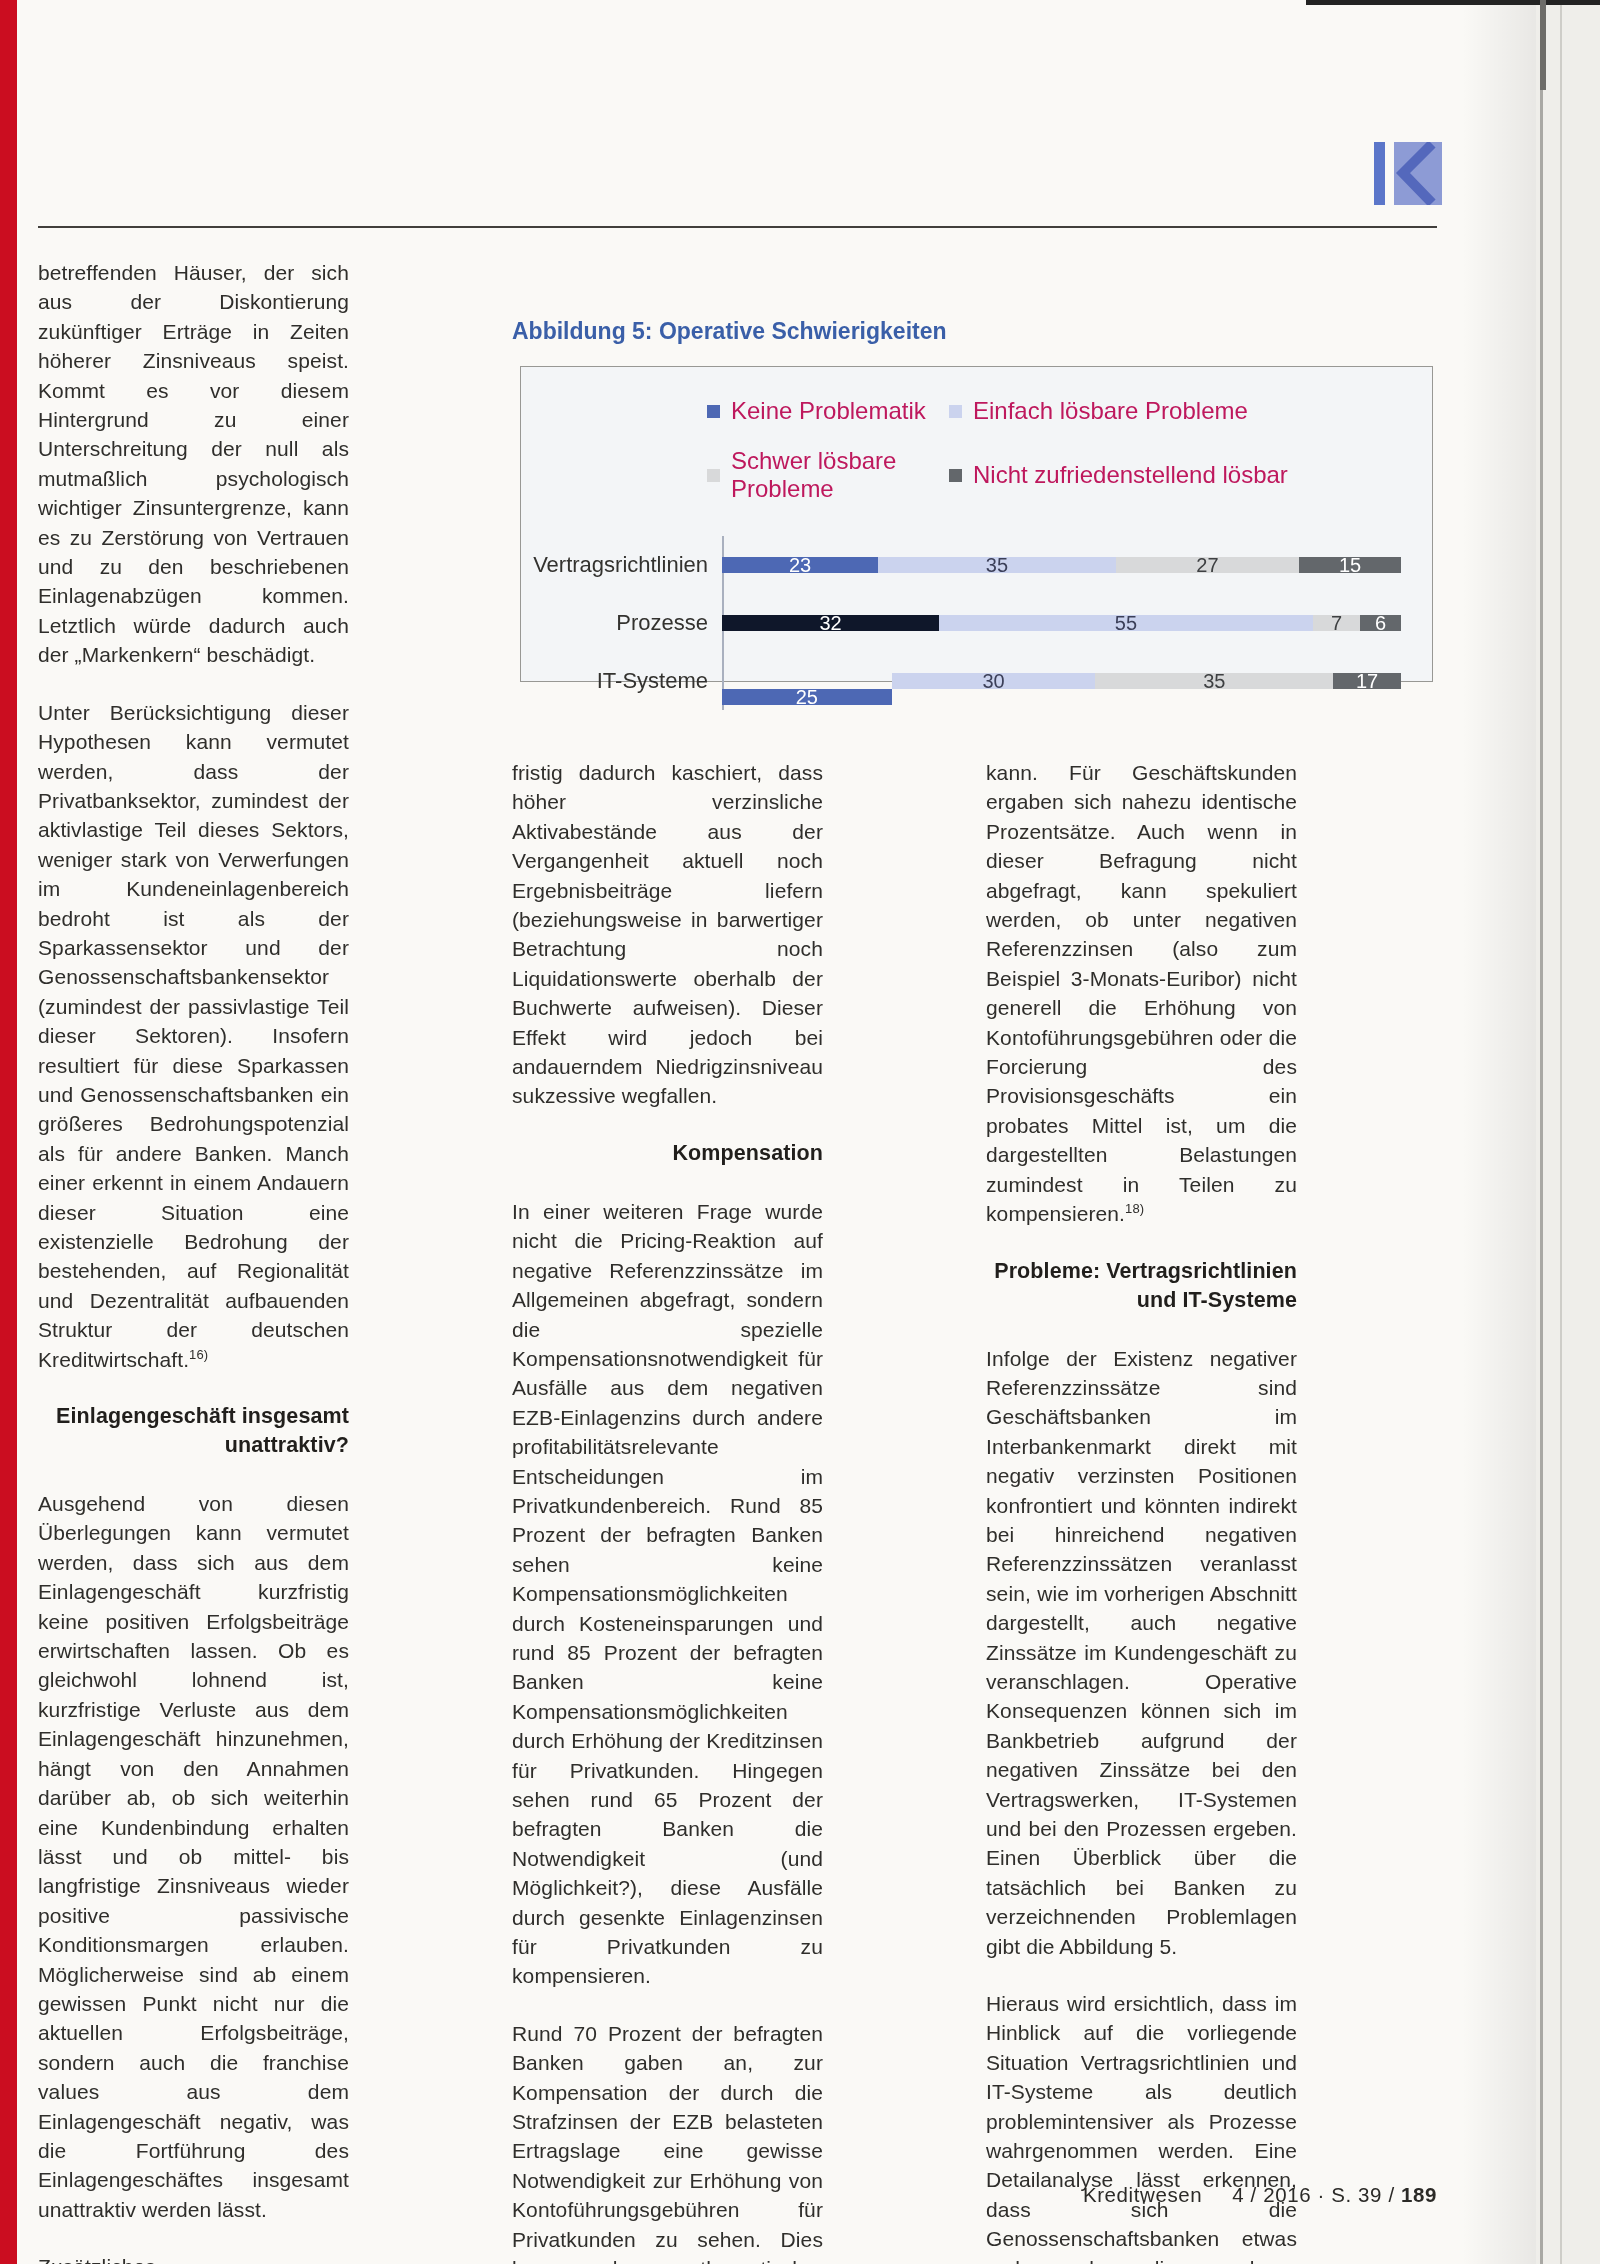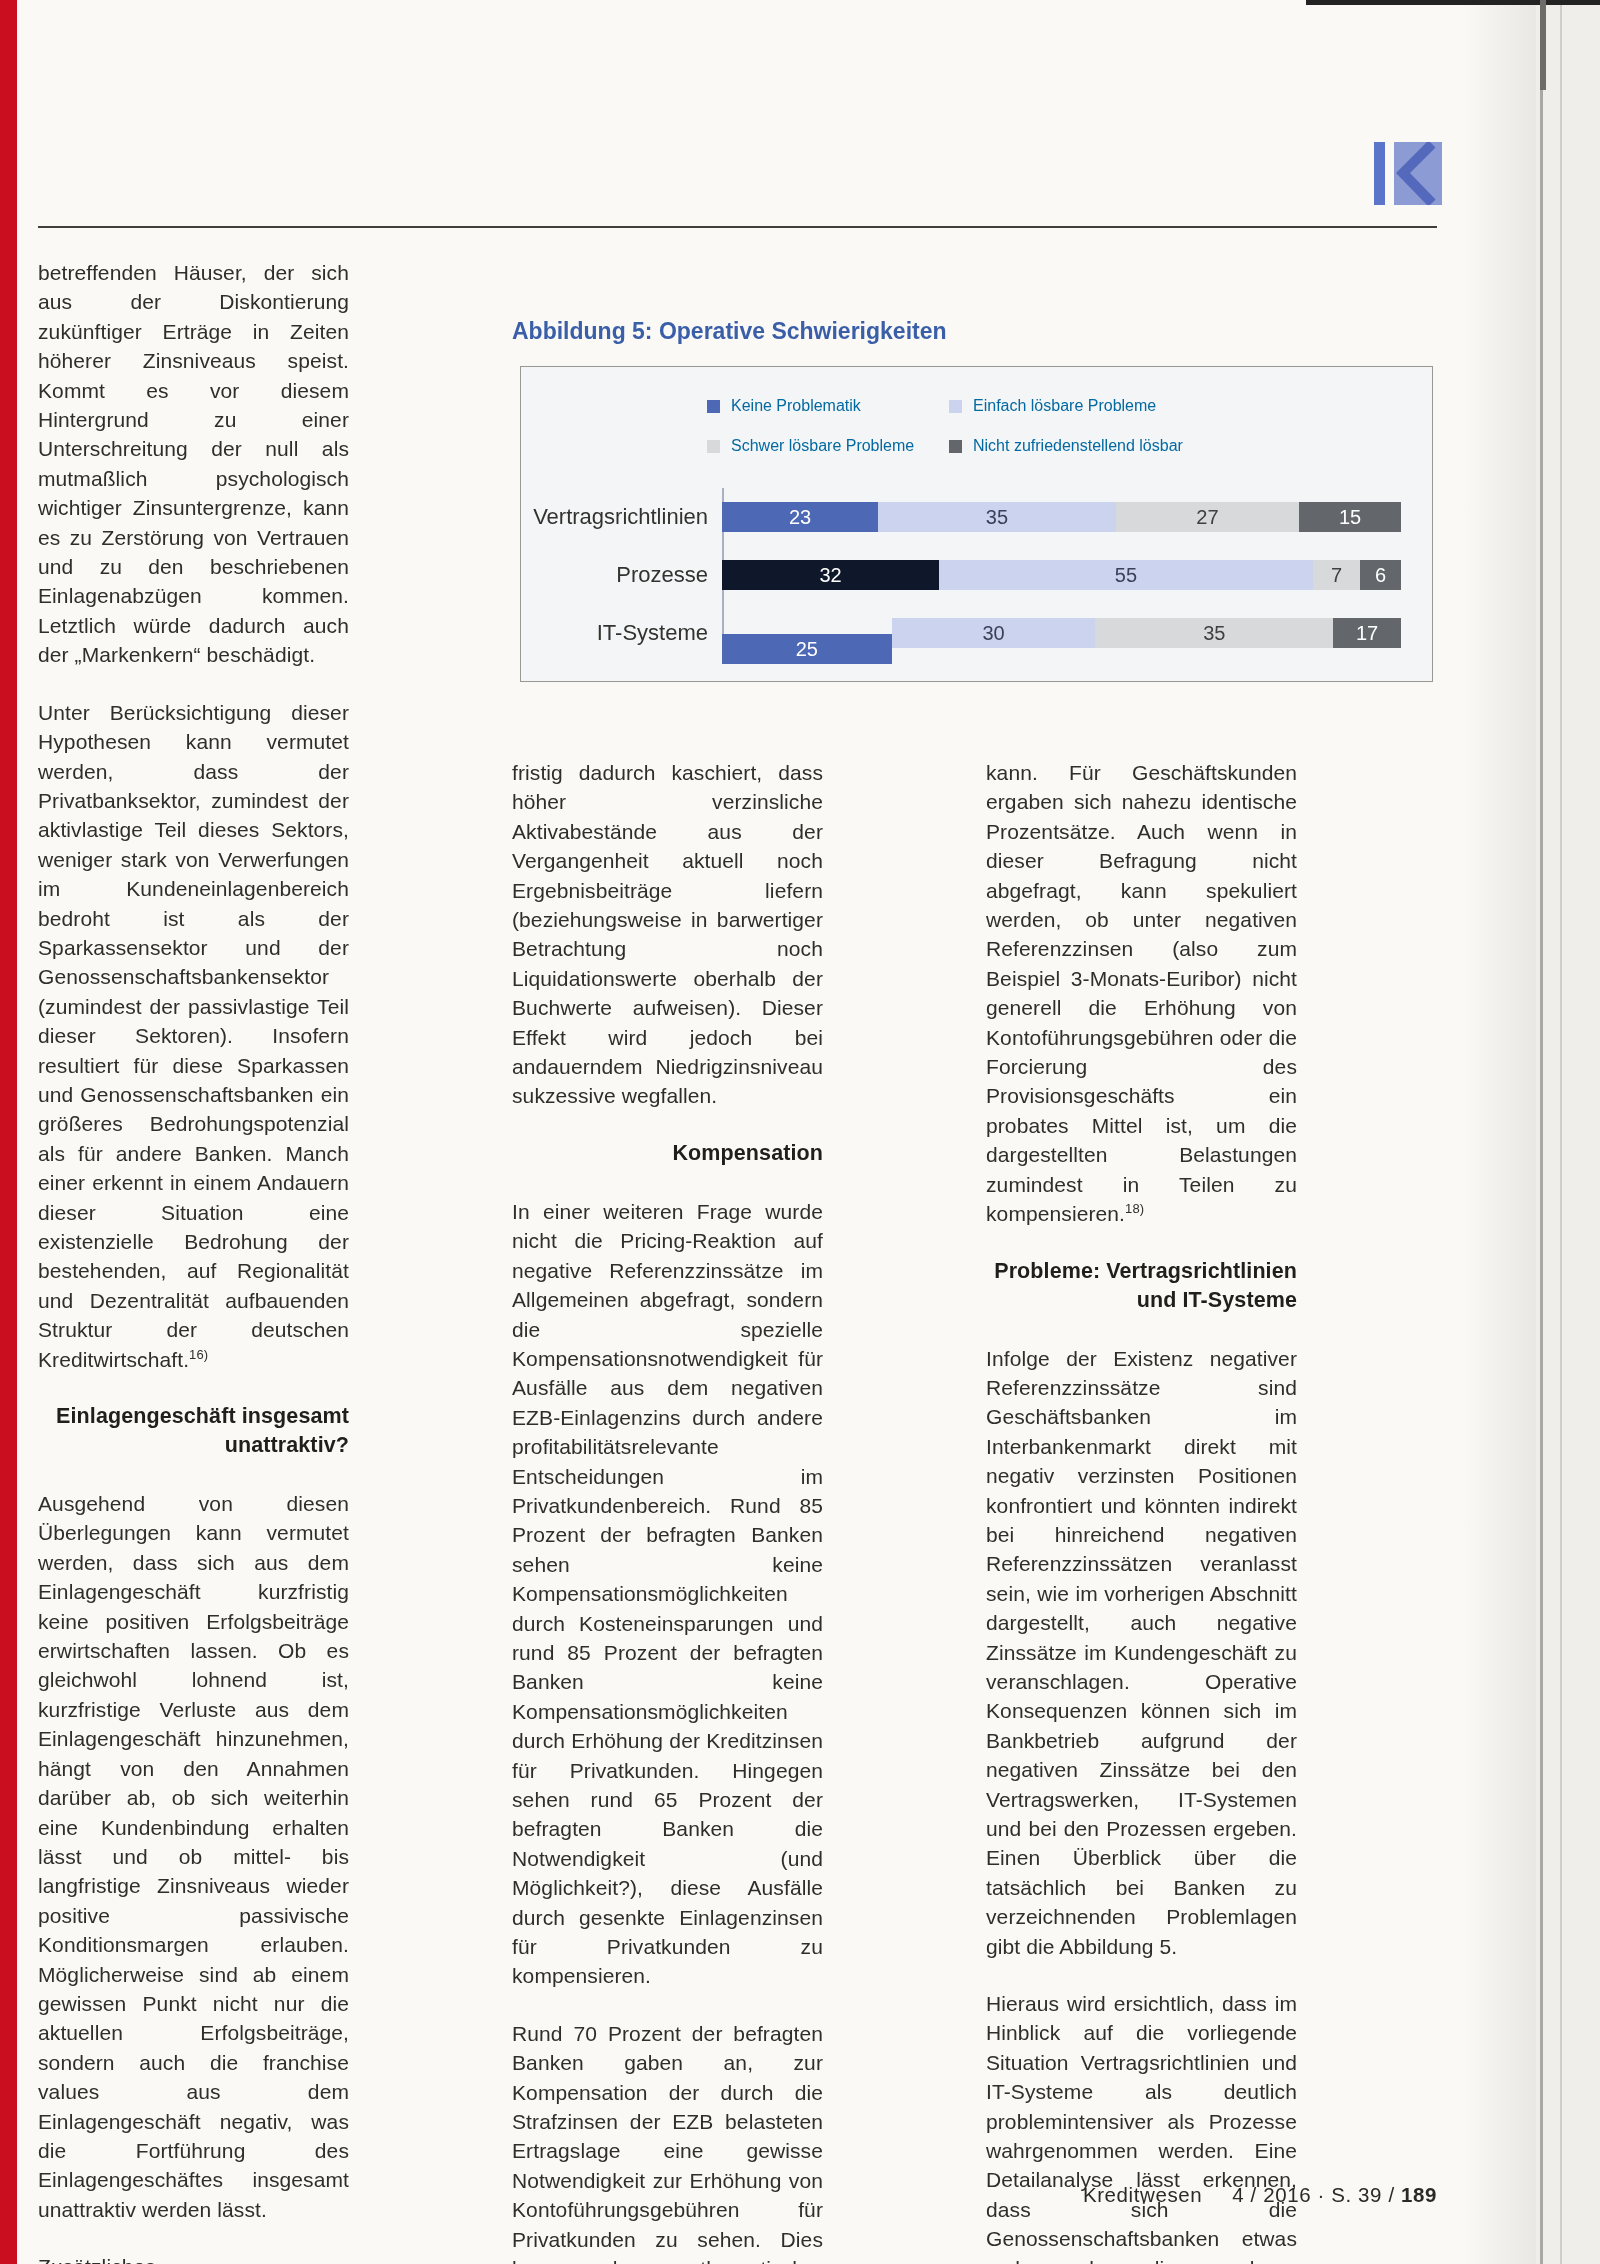--- a/index.html
+++ b/index.html
@@ -26,28 +26,28 @@
   .col h3{font-size:21.5px;font-weight:bold;color:#211f1c;margin:0 0 29px 0;line-height:29px;text-align:right;}
   .col sup{font-size:13px;line-height:0;}
   #col1{left:38px;top:258px;}
   #col2{left:512px;top:758px;}
   #col3{left:986px;top:758px;}
   
   .fig-title{position:absolute;left:512px;top:318px;font-size:23px;font-weight:bold;color:#3a5fa8;}
   .chart-box{position:absolute;left:520px;top:366px;width:913px;height:316px;box-sizing:border-box;
        background:#f3f5f7;border:1px solid #989894;padding-top:30px;}
   .legend{margin-left:186px;display:grid;grid-template-columns:242px 1fr;row-gap:22px;
-       font-size:16px;color:#0369a1;}
+       font-size:24px;color:#be185d;}
   .legend-item{display:flex;align-items:center;gap:11px;}
   .swatch{width:13px;height:13px;display:inline-block;flex:0 0 13px;}
   .plot{position:relative;margin-top:47px;}
   .bar-row{display:flex;align-items:center;height:30px;margin-bottom:28px;}
   .bar-row:last-child{margin-bottom:0;}
   .row-label{width:187px;text-align:right;padding-right:14px;font-size:22px;color:#33322f;flex:0 0 187px;}
-  .bars{position:relative;width:679px;height:30px;display:flex;}
+  .bars{position:relative;width:679px;height:16px;display:flex;}
   .seg{height:100%;display:flex;align-items:center;justify-content:center;font-size:20px;}
   .axis{position:absolute;left:201px;top:-14px;width:2px;height:174px;background:#a9b0bf;}
   
   .footer{position:absolute;left:38px;top:2183px;width:1399px;text-align:right;
        font-size:20.5px;color:#2b2a27;letter-spacing:.6px;}
   .footer .issue{margin-left:30px;}
   .footer .pagenum{font-weight:bold;}
 </style>
 </head>
 <body>

